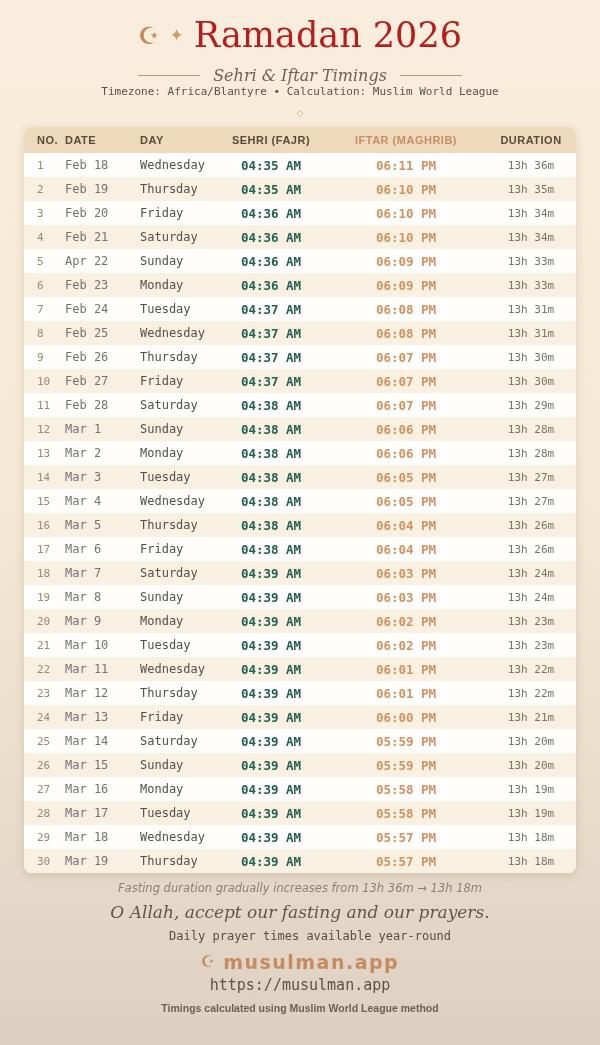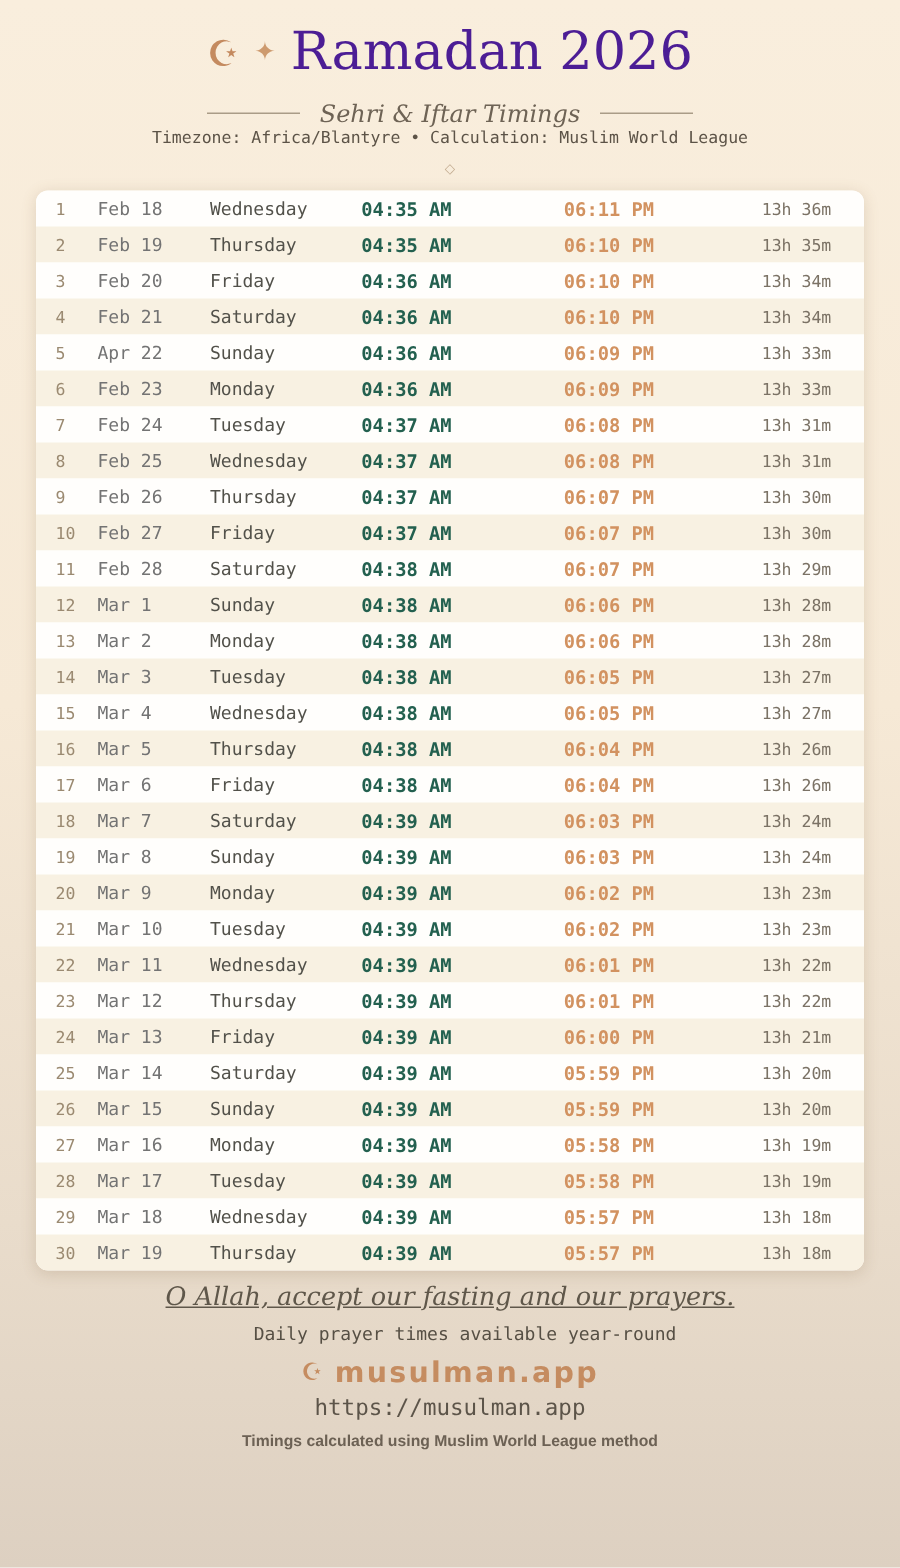--- a/index.html
+++ b/index.html
@@ -10,21 +10,21 @@
     overflow:hidden;
   }
   .page { width:600px; height:1045px; position:relative; }
 
   
   .hero { padding-top:18px; text-align:center; }
   .title-row { display:flex; justify-content:center; align-items:center; gap:10px; }
   .icon-tan { font-family:"DejaVu Sans", sans-serif; color:#c48a5f; }
   .crescent { font-size:24px; line-height:1; }
   .sparkle  { font-size:17px; line-height:1; color:#cd9a6e; }
-  .title { font-family:"DejaVu Serif", serif; font-size:35px; font-weight:400; color:#4c1d95; line-height:1; }
+  .title { font-family:"DejaVu Serif", serif; font-size:35px; font-weight:400; color:#b91c1c; line-height:1; }
   .location { font-family:"DejaVu Serif", serif; font-size:20px; font-weight:bold; color:#453b2f; margin-top:1px; }
   .subtitle-row { display:flex; justify-content:center; align-items:center; gap:13px; margin-top:13px; }
   .rule { width:62px; height:1px; background:#aa9c87; }
   .subtitle { font-family:"DejaVu Serif", serif; font-style:italic; font-size:16px; color:#6e6355; }
   .meta { margin-top:0; font-family:"DejaVu Sans Mono", monospace; font-size:11px; color:#5c5347; }
   .ornament { margin-top:10px; font-size:9px; color:#c3ac91; font-family:"DejaVu Sans", sans-serif; }
 
   
   .card {
     width:552px; margin:9px auto 0;
@@ -56,21 +56,21 @@
   .cell-no    { font-size:11px;   color:#9b8a71; }
   .cell-date  { font-size:12px;   color:#737373; }
   .cell-day   { font-size:12px;   color:#52514a; }
   .cell-sehri { font-size:12.5px; font-weight:bold; color:#23604f; }
   .cell-iftar { font-size:12.5px; font-weight:bold; color:#d29260; }
   .cell-dur   { font-size:11px;   color:#7b7265; }
 
   
   .foot { text-align:center; margin-top:8px; }
   .note { font-family:"DejaVu Sans", sans-serif; font-style:italic; font-size:11.5px; color:#8b8173; }
-  .dua  { font-family:"DejaVu Serif", serif; font-style:italic; font-size:17px; color:#5f574a; margin-top:7px;text-decoration:underline; }
+  .dua  { font-family:"DejaVu Serif", serif; font-style:italic; font-size:17px; color:#5f574a; margin-top:7px; }
   .daily { font-family:"DejaVu Sans Mono", monospace; font-size:12px; color:#564f44; margin-top:7px;padding-left:20px; }
   .brand-row { margin-top:8px; display:flex; justify-content:center; align-items:center; gap:8px;
                color:#c58c60; }
   .brand-crescent { font-family:"DejaVu Sans", sans-serif; font-size:16px; line-height:1; }
   .brand-name { font-family:"DejaVu Sans", sans-serif; font-weight:bold; font-size:19px; letter-spacing:1.5px; }
   .url { font-family:"DejaVu Sans Mono", monospace; font-size:15px; color:#5c5449; margin-top:3px; }
   .method { font-family:"Liberation Sans", sans-serif; font-weight:bold; font-size:10.5px; color:#6c6154; margin-top:8px; }
 </style>
 </head>
 <body>
@@ -86,20 +86,28 @@
     <div class="subtitle-row">
       <span class="rule"></span>
       <span class="subtitle">Sehri &amp; Iftar Timings</span>
       <span class="rule"></span>
     </div>
     <div class="meta">Timezone: Africa/Blantyre • Calculation: Muslim World League</div>
     <div class="ornament">◇</div>
   </div>
 
   <div class="card">
+    <div class="thead">
+      <div class="col-no">NO.</div>
+      <div class="col-date">DATE</div>
+      <div class="col-day">DAY</div>
+      <div class="col-sehri">SEHRI (FAJR)</div>
+      <div class="col-iftar">IFTAR (MAGHRIB)</div>
+      <div class="col-dur">DURATION</div>
+    </div>
     <div id="tbody">
     <div class="trow">
       <div class="col-no cell-no">1</div>
       <div class="col-date cell-date">Feb 18</div>
       <div class="col-day cell-day">Wednesday</div>
       <div class="col-sehri cell-sehri">04:35 AM</div>
       <div class="col-iftar cell-iftar">06:11 PM</div>
       <div class="col-dur cell-dur">13h 36m</div>
     </div>
 
@@ -360,20 +368,21 @@
       <div class="col-date cell-date">Mar 19</div>
       <div class="col-day cell-day">Thursday</div>
       <div class="col-sehri cell-sehri">04:39 AM</div>
       <div class="col-iftar cell-iftar">05:57 PM</div>
       <div class="col-dur cell-dur">13h 18m</div>
     </div>
   </div>
   </div>
 
   <div class="foot">
+    <div class="note">Fasting duration gradually increases from 13h 36m → 13h 18m</div>
     <div class="dua">O Allah, accept our fasting and our prayers.</div>
     <div class="daily">Daily prayer times available year-round</div>
     <div class="brand-row">
       <span class="brand-crescent">☪</span>
       <span class="brand-name">musulman.app</span>
     </div>
     <div class="url">https://musulman.app</div>
     <div class="method">Timings calculated using Muslim World League method</div>
   </div>
 

